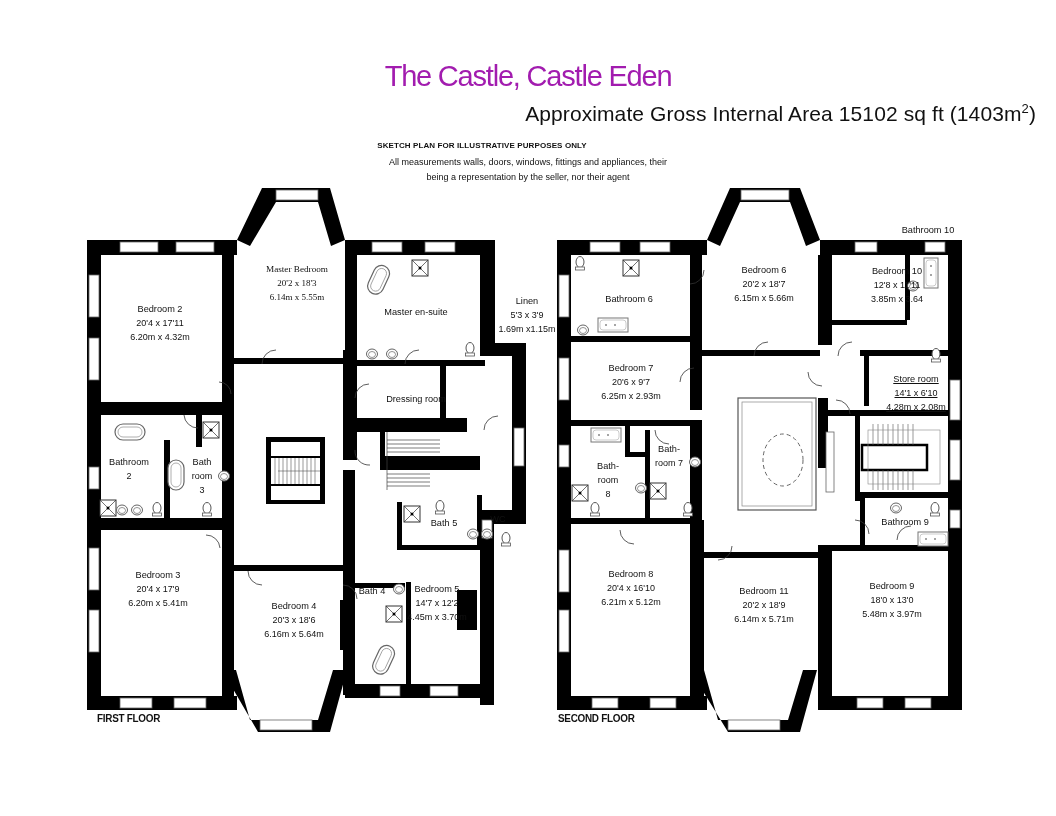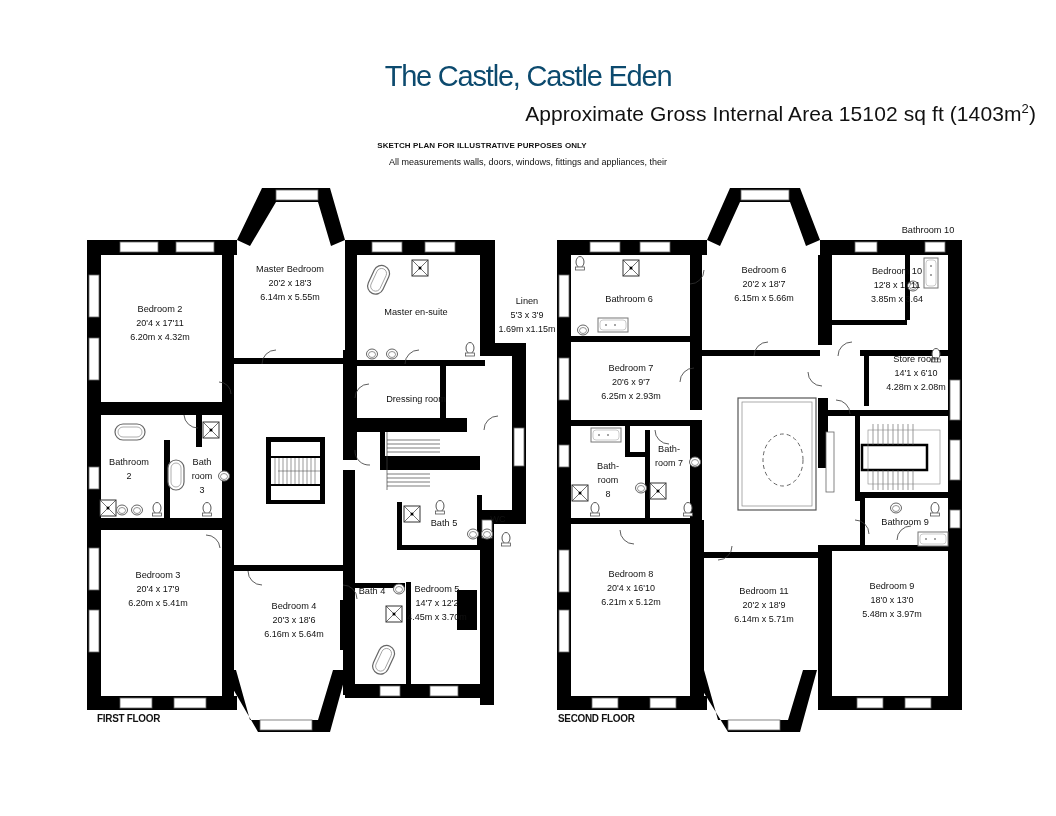--- a/index.html
+++ b/index.html
@@ -1,35 +1,36 @@
 <!DOCTYPE html>
 <html><head>
 <meta charset="utf-8">
 <style>
   html, body { margin:0; padding:0; background:#ffffff; }
   body { width:1056px; height:816px; position:relative; overflow:hidden; font-family:"Liberation Sans", sans-serif; color:#111; }
-  .title { position:absolute; left:0; width:1056px; top:60px; text-align:center; font-size:29px; letter-spacing:-1.2px; color:#0c4a6e; font-family:"Liberation Sans", sans-serif; }
+  .title { position:absolute; left:0; width:1056px; top:60px; text-align:center; font-size:29px; letter-spacing:-1.2px; color:#a21caf; font-family:"Liberation Sans", sans-serif; }
   .subtitle { position:absolute; left:0; width:1036px; top:101px; text-align:right; font-size:21px; color:#111; letter-spacing:0.1px; }
   .subtitle sup { font-size:13px; }
   .disc-head { position:absolute; left:0; width:964px; top:141px; text-align:center; font-size:8px; font-weight:bold; letter-spacing:0.1px; }
   .disc-body { position:absolute; left:0; width:1056px; top:155px; text-align:center; font-size:9px; line-height:14.5px; }
   .disc-body div { white-space:nowrap; }
   svg.plan { position:absolute; left:0; top:0; }
   .lbl { position:absolute; text-align:center; font-size:9px; line-height:14px; white-space:nowrap; transform:translateX(-50%); color:#111; }
   .lbl .name { font-size:9.2px; }
   .floor-label { position:absolute; font-size:11px; font-weight:bold; letter-spacing:-0.3px; transform:scaleX(0.9); transform-origin:left; }
 </style>
 </head>
 <body>
 
 <div class="title">The Castle, Castle Eden</div>
 <div class="subtitle"><span>Approximate Gross Internal Area 15102 sq ft (1403m</span><sup>2</sup><span>)</span></div>
 <div class="disc-head">SKETCH PLAN FOR ILLUSTRATIVE PURPOSES ONLY</div>
 <div class="disc-body">
   <div>All measurements walls, doors, windows, fittings and appliances, their</div>
+  <div>being a representation by the seller, nor their agent</div>
 </div>
 
 <svg class="plan" width="1056" height="816" viewBox="0 0 1056 816" xmlns="http://www.w3.org/2000/svg">
   <defs>
     <g id="shower">
       <rect x="0" y="0" width="16" height="16" fill="#fff" stroke="#333" stroke-width="1"></rect>
       <line x1="0" y1="0" x2="16" y2="16" stroke="#333" stroke-width="0.7"></line>
       <line x1="16" y1="0" x2="0" y2="16" stroke="#333" stroke-width="0.7"></line>
       <circle cx="8" cy="8" r="1.5" fill="#000"></circle>
     </g>
@@ -313,21 +314,21 @@
       <path d="M620,530 A14,14 0 0 0 634,544"></path>
       <path d="M718,560 A14,14 0 0 0 732,546"></path>
       <path d="M855,520 A14,14 0 0 1 869,534"></path>
       <path d="M897,540 A14,14 0 0 1 911,526"></path>
       <path d="M655,430 A14,14 0 0 0 669,444"></path>
       <path d="M836,400 A14,14 0 0 1 850,414"></path>
     </g>
   </g>
 </svg>
 
-<div class="lbl" style="left:290px; top:262px;">
+<div class="lbl" style="left:297px; top:262px;font-family:Liberation Serif, serif;">
   <div class="name">Master Bedroom</div>
   <div>20'2 x 18'3</div>
   <div>6.14m x 5.55m</div>
 </div>
 <div class="lbl" style="left:160px; top:302px;">
   <div class="name">Bedroom 2</div>
   <div>20'4 x 17'11</div>
   <div>6.20m x 4.32m</div>
 </div>
 <div class="lbl" style="left:416px; top:305px;">
@@ -390,21 +391,21 @@
   <div>3.85m x 3.64</div>
 </div>
 <div class="lbl" style="left:928px; top:223px;">
   <div class="name">Bathroom 10</div>
 </div>
 <div class="lbl" style="left:631px; top:361px;">
   <div class="name">Bedroom 7</div>
   <div>20'6 x 9'7</div>
   <div>6.25m x 2.93m</div>
 </div>
-<div class="lbl" style="left:916px; top:352px;">
+<div class="lbl" style="left:916px; top:372px;text-decoration:underline;">
   <div class="name">Store room</div>
   <div>14'1 x 6'10</div>
   <div>4.28m x 2.08m</div>
 </div>
 <div class="lbl" style="left:608px; top:459px;">
   <div class="name">Bath-</div>
   <div>room</div>
   <div>8</div>
 </div>
 <div class="lbl" style="left:669px; top:442px;">

